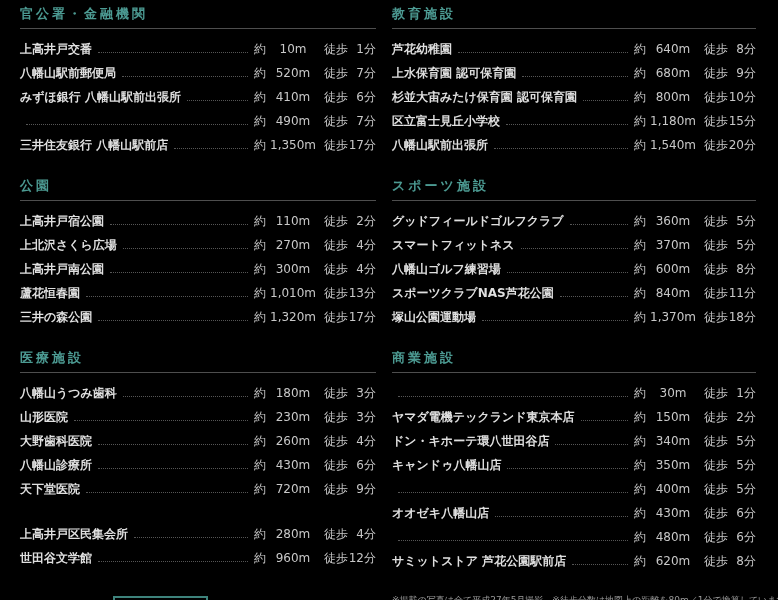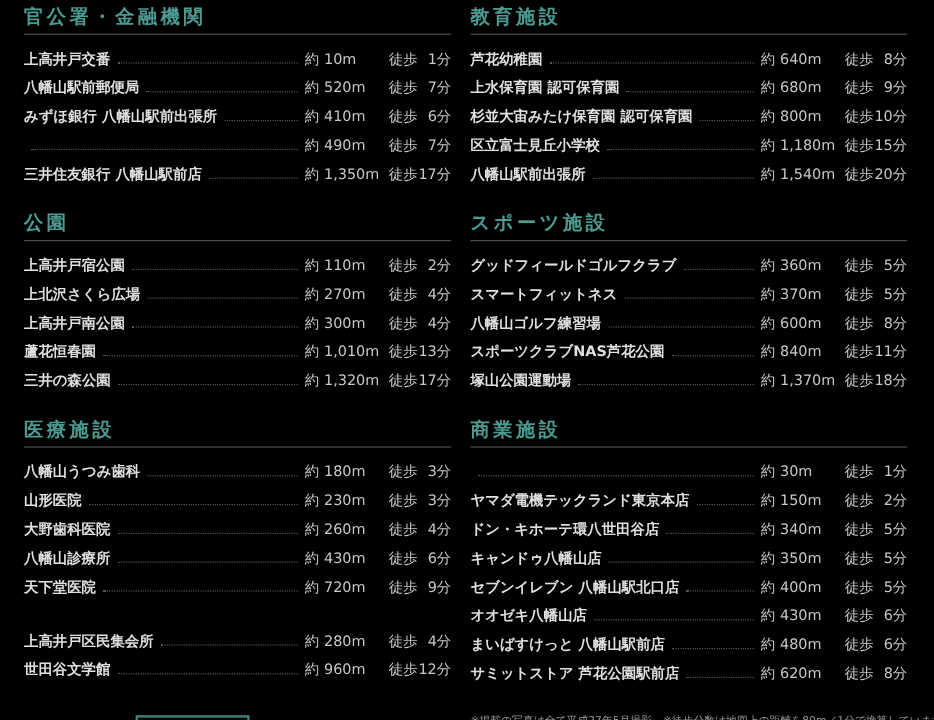--- a/index.html
+++ b/index.html
@@ -11,21 +11,21 @@
     overflow: hidden;
     font-family: "DejaVu Sans", sans-serif;
   }
   .col { position: absolute; top: 6px; }
   .col-left  { left: 20px;  width: 356px; }
   .col-right { left: 392px; width: 364px; }
 
   .section { margin-bottom: 21px; }
   .section-title {
     margin: 0;
-    font-size: 16px;
+    font-size: 13px;
     font-weight: bold;
     color: #4C9A92;
     letter-spacing: 3px;
     line-height: 16px;
     padding-bottom: 6px;
     border-bottom: 1px solid #4E4E4E;
   }
   .rows { margin-top: 8px; }
   .row {
     display: flex;
@@ -39,21 +39,21 @@
   .leader {
     flex: 1;
     min-width: 8px;
     margin: 0 6px;
     border-bottom: 1px dotted #565656;
     height: 12px;
     position: relative;
     top: -3px;
   }
   .approx { margin-right: 4px; }
-  .dist { width: 46px; text-align: left; }
+  .dist { width: 46px; text-align: center; }
   .walk { margin-left: 8px; }
   .mins { width: 28px; text-align: right; }
 
   .footnote {
     margin: 13px 0 0 0;
     font-size: 9px;
     color: #9A9A9A;
     white-space: nowrap;
   }
   .more-button {
@@ -347,37 +347,35 @@
           </div>
           <div class="row">
             <span class="name">キャンドゥ八幡山店</span>
             <span class="leader"></span>
             <span class="approx">約</span>
             <span class="dist">350m</span>
             <span class="walk">徒歩</span>
             <span class="mins">5分</span>
           </div>
           <div class="row">
-            <span class="name">セブンイレブン 八幡山駅北口店</span>
             <span class="leader"></span>
             <span class="approx">約</span>
             <span class="dist">400m</span>
             <span class="walk">徒歩</span>
             <span class="mins">5分</span>
           </div>
           <div class="row">
             <span class="name">オオゼキ八幡山店</span>
             <span class="leader"></span>
             <span class="approx">約</span>
             <span class="dist">430m</span>
             <span class="walk">徒歩</span>
             <span class="mins">6分</span>
           </div>
           <div class="row">
-            <span class="name">まいばすけっと 八幡山駅前店</span>
             <span class="leader"></span>
             <span class="approx">約</span>
             <span class="dist">480m</span>
             <span class="walk">徒歩</span>
             <span class="mins">6分</span>
           </div>
           <div class="row">
             <span class="name">サミットストア 芦花公園駅前店</span>
             <span class="leader"></span>
             <span class="approx">約</span>

